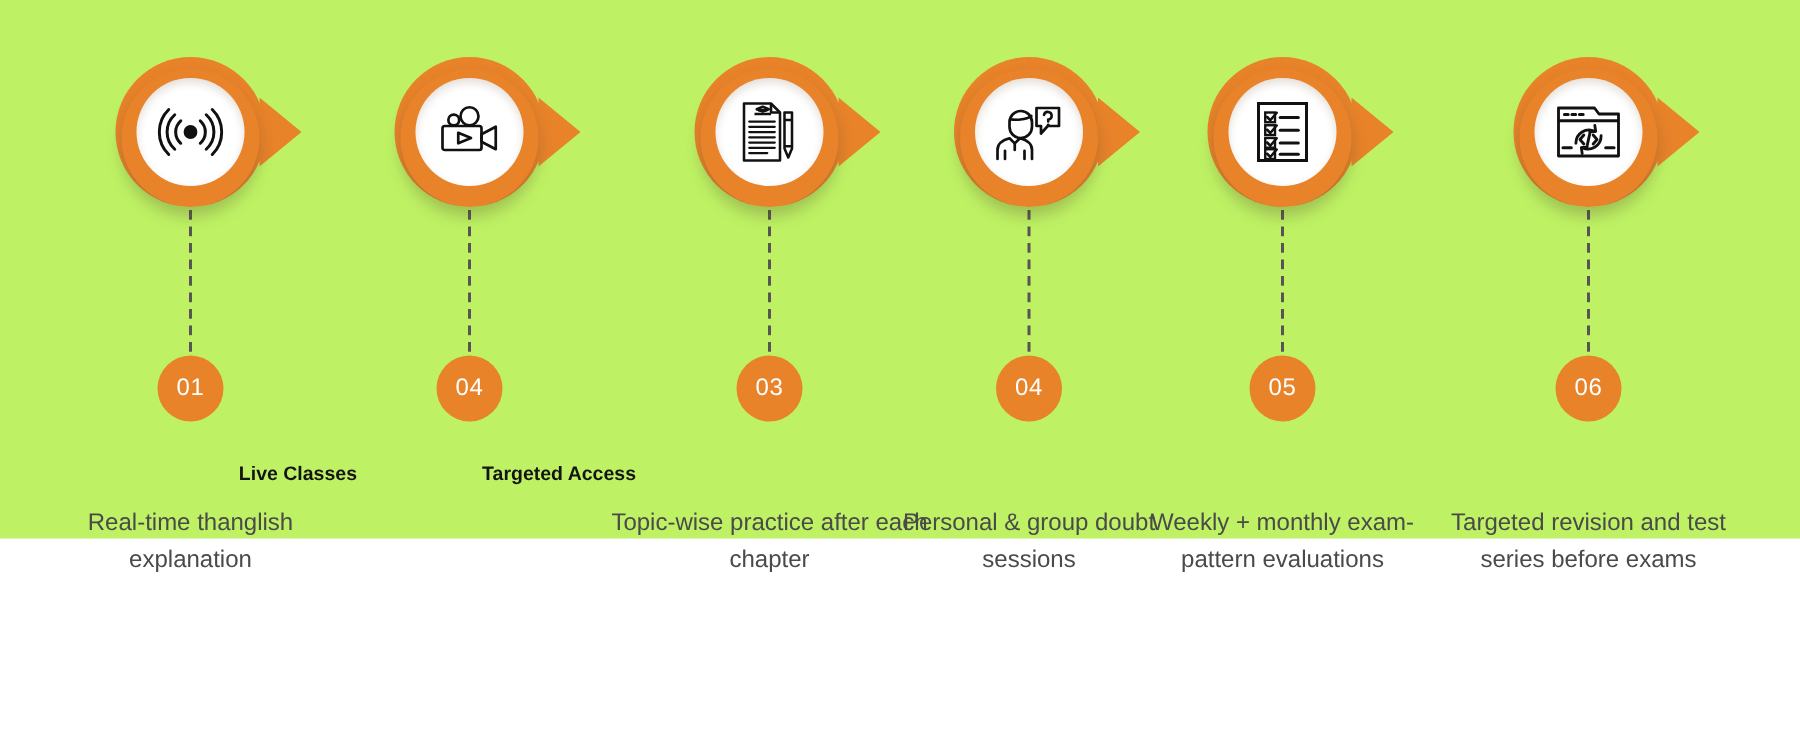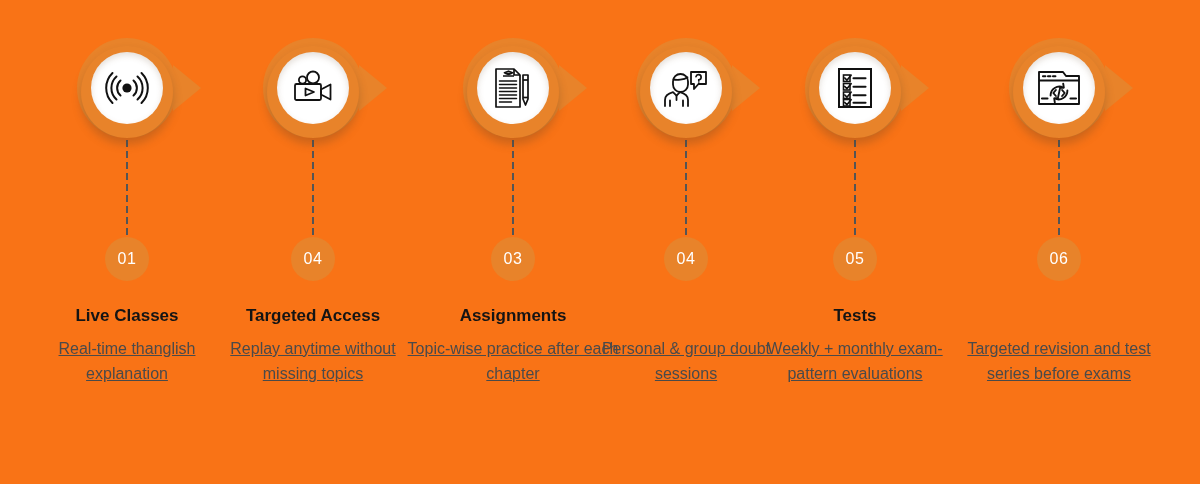--- a/index.html
+++ b/index.html
@@ -7,22 +7,22 @@
     margin: 0; padding: 0;
     width: 1200px; height: 500px;
     background: #ffffff;
     font-family: "Liberation Sans", sans-serif;
     overflow: hidden;
   }
 
   #infographic {
     position: relative;
     width: 1200px;
-    height: 484px;
-    background: #f97316;
+    height: 359px;
+    background: #bef264;
   }
 
   .step {
     position: absolute;
     top: 0;
     width: 186px;
     height: 500px;
   }
 
   
@@ -110,38 +110,37 @@
     align-items: center;
     justify-content: center;
   }
 
   
   .title {
     position: absolute;
     left: -18px;
     top: 305px;
     width: 222px;
-    text-align: center;
-    font-size: 17px;
+    text-align: right;
+    font-size: 13px;
     font-weight: bold;
     color: #141414;
     line-height: 22px;
   }
 
   .desc {
     position: absolute;
     left: -14px;
     top: 336px;
     width: 214px;
     text-align: center;
     font-size: 16px;
     font-weight: 400;
     color: #4a4a4a;
     line-height: 25px;
-    text-decoration: underline;
   }
 </style>
 </head>
 <body>
 
 <div id="infographic">
 
   <div class="step" style="left:34px;">
     <div class="node">
       <div class="arrow">
@@ -186,21 +185,20 @@
             <rect x="4" y="15" width="26" height="16" rx="1.5"></rect>
             <path d="M30 20.5 L39.5 15.5 V30.5 L30 25.5 Z"></path>
             <path d="M14.5 19.5 L23 23 L14.5 26.5 Z"></path>
           </g>
         </svg>
       </div>
     </div>
     <div class="connector"></div>
     <div class="badge">04</div>
     <div class="title">Targeted Access</div>
-    <div class="desc">Replay anytime without missing topics</div>
   </div>
 
   <div class="step" style="left:420px;">
     <div class="node">
       <div class="arrow">
         <svg viewBox="0 0 62 46" aria-hidden="true">
           <path d="M0 15 H34 V0 L62 23 L34 46 V31 H0 Z" fill="currentColor"></path>
         </svg>
       </div>
       <div class="ring"></div>
@@ -218,21 +216,20 @@
           <g fill="none" stroke="#111" stroke-width="1.7" stroke-linejoin="round">
             <path d="M30 8 l5 0 0 24 -2.5 6 -2.5 -6 z"></path>
             <path d="M30 13 h5"></path>
             <path d="M30 30.5 h5"></path>
           </g>
         </svg>
       </div>
     </div>
     <div class="connector"></div>
     <div class="badge">03</div>
-    <div class="title">Assignments</div>
     <div class="desc">Topic-wise practice after each chapter</div>
   </div>
 
   <div class="step" style="left:593px;">
     <div class="node">
       <div class="arrow">
         <svg viewBox="0 0 62 46" aria-hidden="true">
           <path d="M0 15 H34 V0 L62 23 L34 46 V31 H0 Z" fill="currentColor"></path>
         </svg>
       </div>
@@ -288,21 +285,20 @@
           <g>
             <rect x="7.5" y="32.5" width="6.5" height="6.5" fill="none" stroke="#111" stroke-width="1.6"></rect>
             <path d="M8.8 35.5 l2.1 2.2 4.2 -5" fill="none" stroke="#111" stroke-width="1.7" stroke-linecap="round" stroke-linejoin="round"></path>
             <path d="M17.5 35.8 h12" stroke="#111" stroke-width="2.1" stroke-linecap="round"></path>
           </g>
         </svg>
       </div>
     </div>
     <div class="connector"></div>
     <div class="badge">05</div>
-    <div class="title">Tests</div>
     <div class="desc">Weekly + monthly exam-pattern evaluations</div>
   </div>
 
   <div class="step" style="left:966px;">
     <div class="node">
       <div class="arrow">
         <svg viewBox="0 0 62 46" aria-hidden="true">
           <path d="M0 15 H34 V0 L62 23 L34 46 V31 H0 Z" fill="currentColor"></path>
         </svg>
       </div>

